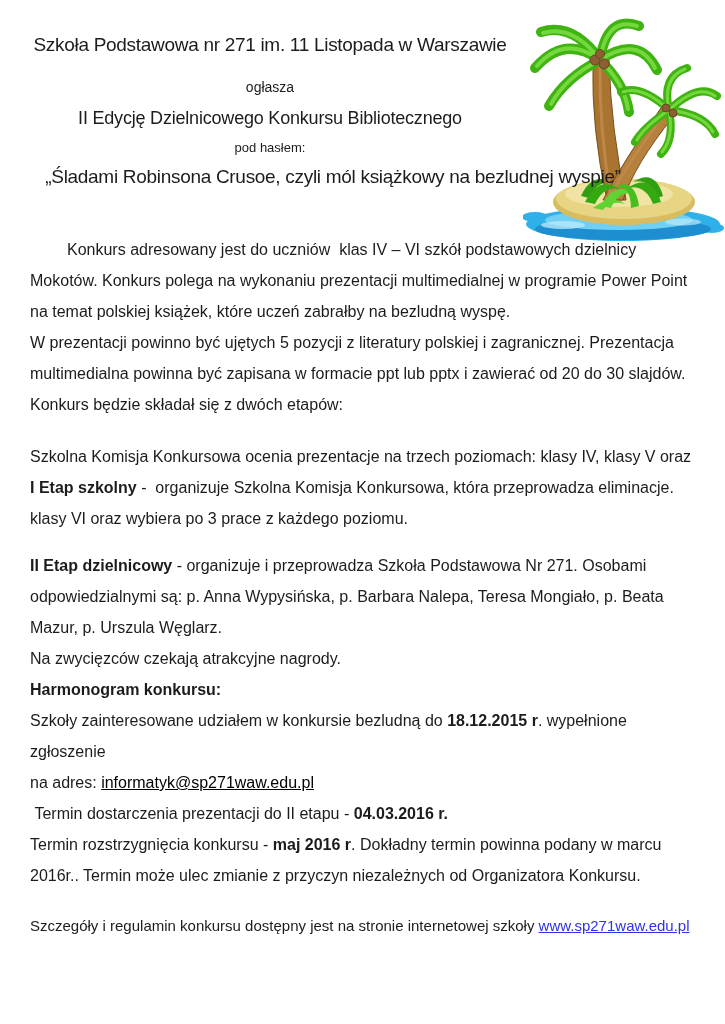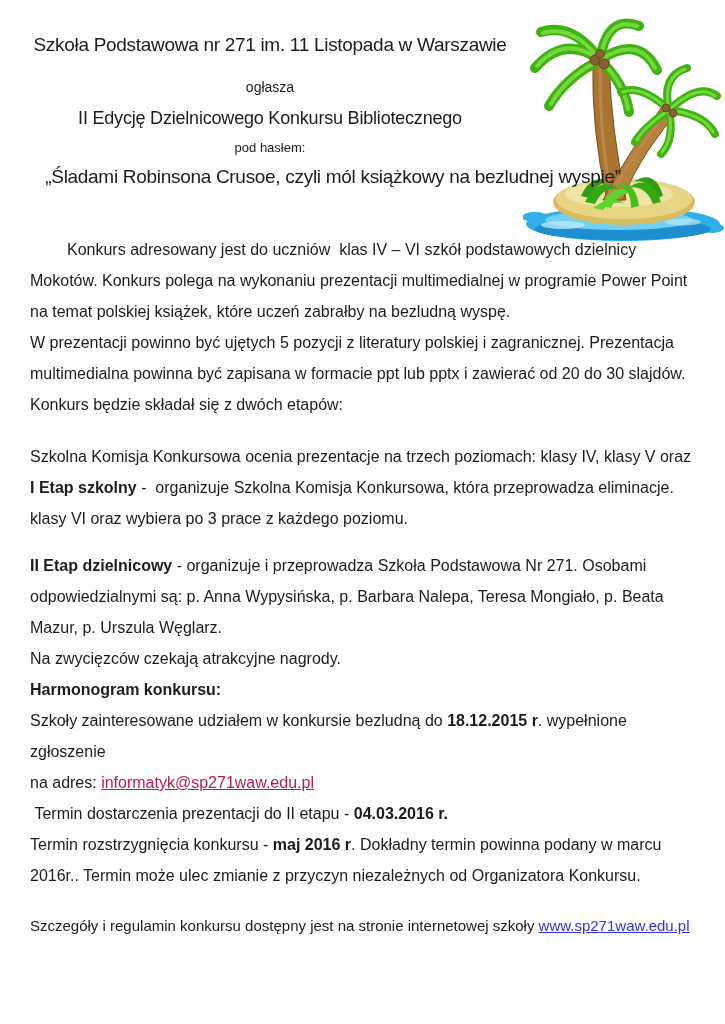--- a/index.html
+++ b/index.html
@@ -24,21 +24,21 @@
   .tline{white-space:pre-wrap;min-height:31px;}
   .sec-intro{margin-top:44px;}
   .sec-stage-school{margin-top:21px;}
   .sec-stage-district{margin-top:16px;}
   .sec-schedule{}
   .sec-footer-note{margin-top:19px;font-size:15px;}
   .b{font-weight:700;}
   .u{text-decoration:underline;}
   .ind{padding-left:37px;display:inline-block;}
   a.link{cursor:pointer;}
-  a.link-plain{color:#be185d;text-decoration:underline;}
+  a.link-plain{color:#000000;text-decoration:underline;}
   a.link-blue{text-decoration:underline;}
   
   .palm-wrap{position:absolute;top:18px;left:523px;width:202px;height:232px;z-index:1;}
 </style>
 </head>
 <body>
 
 <div class="page">
 
   <div class="palm-wrap">

